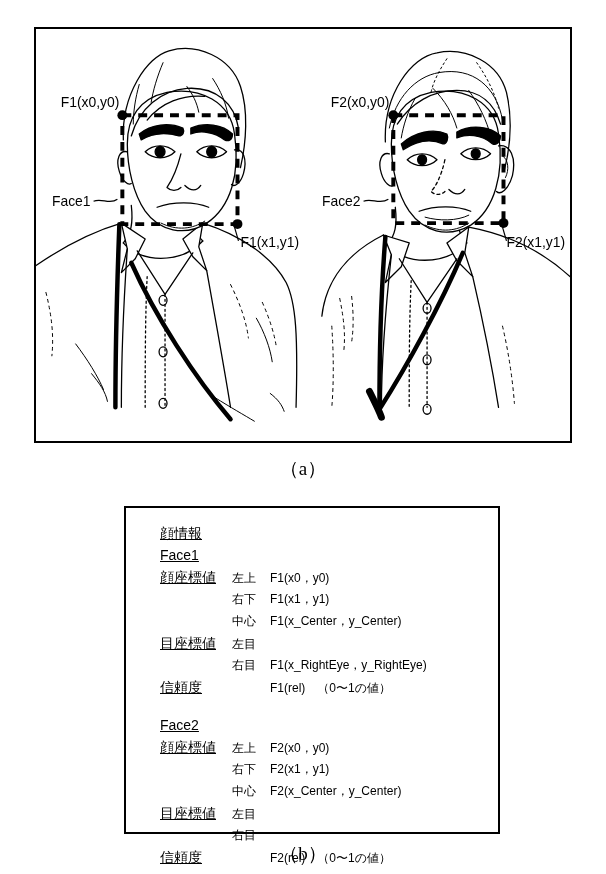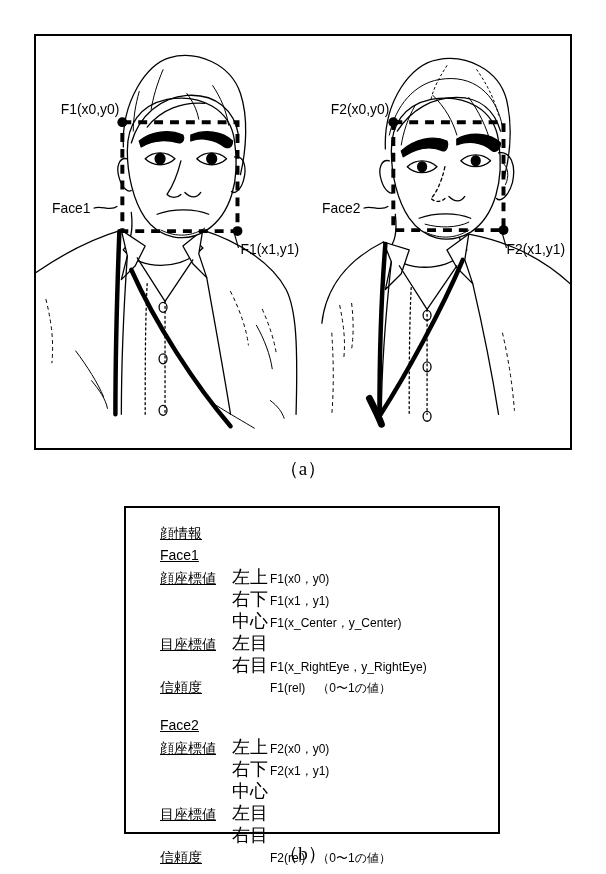--- a/index.html
+++ b/index.html
@@ -13,21 +13,21 @@
     position: relative;
     font-family: "Liberation Sans", "DejaVu Sans", sans-serif;
     color: #000000;
     overflow: hidden;
   }
 
   
   #panel-a {
     position: absolute;
     left: 34px;
-    top: 34px;
+    top: 27px;
     width: 538px;
     height: 416px;
     border: 2px solid #000;
     box-sizing: border-box;
     overflow: hidden;
     background: #fff;
   }
   #panel-a-svg {
     position: absolute;
     left: 0; top: 0;
@@ -74,21 +74,21 @@
   .info-row.spacer { height: 16px; }
   .col-a {
     width: 72px;
     flex: 0 0 72px;
     font-size: 14px;
     text-decoration: underline;
   }
   .col-b {
     width: 38px;
     flex: 0 0 38px;
-    font-size: 18px;
+    font-size: 12px;
   }
   .col-c {
     flex: 1 1 auto;
     font-size: 12px;
   }
   .latin { font-family: "Liberation Sans", "DejaVu Sans", sans-serif; }
 </style>
 </head>
 <body>
 
@@ -318,20 +318,21 @@
       <div class="col-c latin">F2(x0，y0)</div>
     </div>
     <div class="info-row">
       <div class="col-a"></div>
       <div class="col-b">右下</div>
       <div class="col-c latin">F2(x1，y1)</div>
     </div>
     <div class="info-row">
       <div class="col-a"></div>
       <div class="col-b">中心</div>
+      <div class="col-c latin">F2(x_Center，y_Center)</div>
     </div>
     <div class="info-row">
       <div class="col-a">目座標値</div>
       <div class="col-b">左目</div>
     </div>
     <div class="info-row">
       <div class="col-a"></div>
       <div class="col-b">右目</div>
     </div>
     <div class="info-row">

